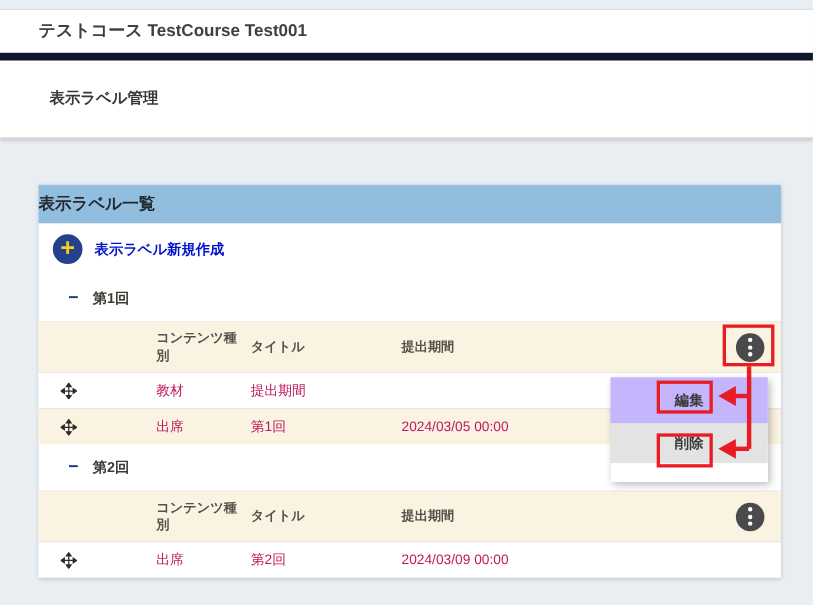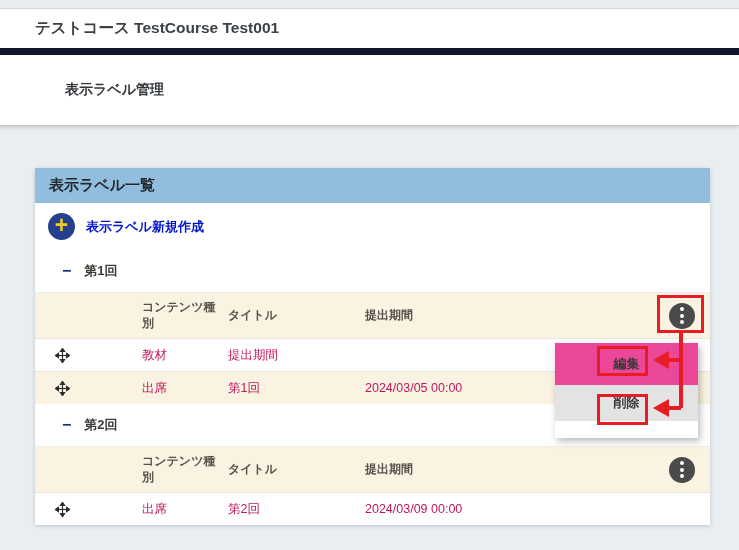--- a/index.html
+++ b/index.html
@@ -20,31 +20,31 @@
     border-bottom:1px solid #c6c6c6;
     box-shadow:0 2px 3px rgba(0,0,0,.13);
   }
   .topbar-title {
     height:46px; display:flex; align-items:center; padding-left:35px;
     font-size:15.5px; font-weight:bold; color:#3c4146;
     border-bottom:7px solid #0f172a;
   }
   .topbar-sub {
     height:70px; display:flex; align-items:center; padding-left:45px;
-    font-size:14px; font-weight:bold; color:#33373b;margin-left:20px;
+    font-size:14px; font-weight:bold; color:#33373b;
   }
 
   
   .panel {
     position:absolute; left:35px; top:168px; width:675px;
     background:#fff; box-shadow:0 1px 4px rgba(0,0,0,.18);
   }
   .panel-header {
     height:35px; background:#91bedf; display:flex; align-items:center;
-    padding-left:14px; font-size:15px; font-weight:bold; color:#24292e;
+    font-size:15px; font-weight:bold; color:#24292e;
   }
   .create-row {
     height:47px; display:flex; align-items:center; padding-left:13px; gap:11px;
     cursor:pointer;
   }
   .plus-circle {
     width:27px; height:27px; border-radius:50%; background:#25418d;
     display:flex; align-items:center; justify-content:center;
     color:#f0cd1e; font-size:23px; font-weight:bold; line-height:1;
     padding-bottom:2px; flex:0 0 auto;
@@ -92,21 +92,21 @@
   .context-menu {
     position:absolute; left:555px; top:343px; width:143px; height:95px;
     display:flex; flex-direction:column;
     box-shadow:2px 3px 7px rgba(0,0,0,.28);
     z-index:40;
   }
   .menu-item {
     display:flex; align-items:center; justify-content:center;
     font-size:13px; font-weight:bold; color:#3a3a3a; cursor:pointer;
   }
-  .menu-item.edit   { height:42px; background:#ec4899; }
+  .menu-item.edit   { height:42px; background:#c4b5fd; }
   .menu-item.delete { height:36px; background:#e3e3e3; }
 
   
   .rbox {
     position:absolute; border:3px solid #e81c24; z-index:60; pointer-events:none;
   }
   .rbox.kebab-box  { left:657px; top:295px; width:47px; height:38px; }
   .rbox.edit-box   { left:597px; top:346px; width:51px; height:30px; }
   .rbox.delete-box { left:597px; top:394px; width:51px; height:31px; }
   .anno-svg {

